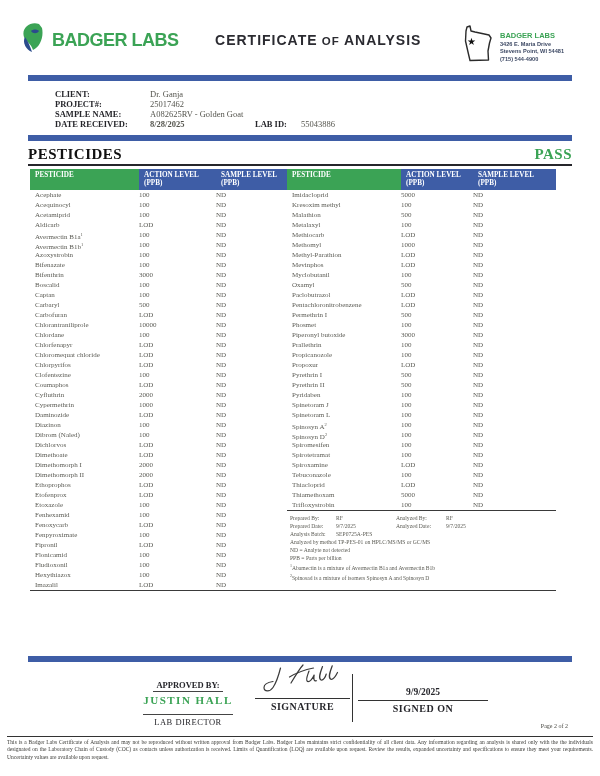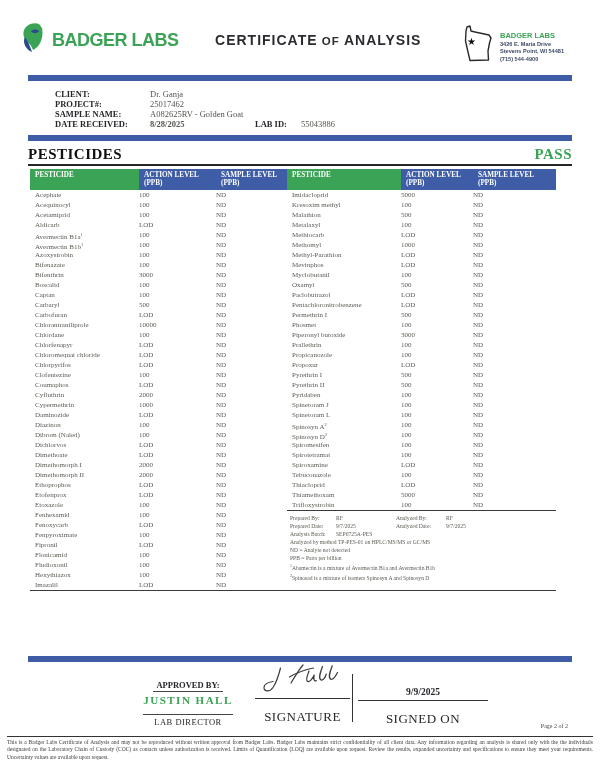--- a/index.html
+++ b/index.html
@@ -55,21 +55,21 @@
   
   .bottom-band { position:absolute; top:656px; left:28px; right:28px; }
   .sigrow { display:flex; align-items:flex-start; margin-top:12px; }
   .appr { margin-left:115px; width:90px; text-align:center; }
   .appr-label { display:inline-block; font-size:8.5px; font-weight:bold; color:#26262b; border-bottom:1px solid #444; padding:0 3px 1px; }
   .appr-name { font-size:11px; font-weight:bold; letter-spacing:1.5px; color:var(--green); border-bottom:1.2px solid #444; padding-bottom:8px; margin-top:2px; }
   .appr-title { font-size:8.5px; color:#26262b; letter-spacing:0.5px; margin-top:2px; }
   .sigblock { width:95px; margin-left:22px; text-align:center; position:relative; }
   .sigimg { display:block; margin:-14px auto 0; }
   .sigline { border-top:1.5px solid #333; margin-top:0px; }
-  .siglabel { font-size:13px; font-weight:normal; color:#26262b; letter-spacing:0.5px; margin-top:10px; }
+  .siglabel { font-size:10px; font-weight:bold; color:#26262b; letter-spacing:0.5px; margin-top:2px; }
   .vdiv { border-left:1.5px solid #333; height:48px; margin:0 0 0 2px; }
   .dateblock { width:140px; text-align:center; }
   .sigdate { font-size:9.5px; font-weight:bold; color:#26262b; padding:13px 0 3px; }
   .dateline { border-top:1.5px solid #333; margin:0 5px; }
   
   .pagelab { position:absolute; top:723px; right:32px; font-size:6px; color:#4a4a44; }
   .foot { position:absolute; top:736px; left:7px; right:7px; border-top:1.2px solid #333; padding-top:2px; }
   .foot p { font-size:5.5px; line-height:1.35; color:#3c3c38; text-align:justify; }
 </style>
 </head>

